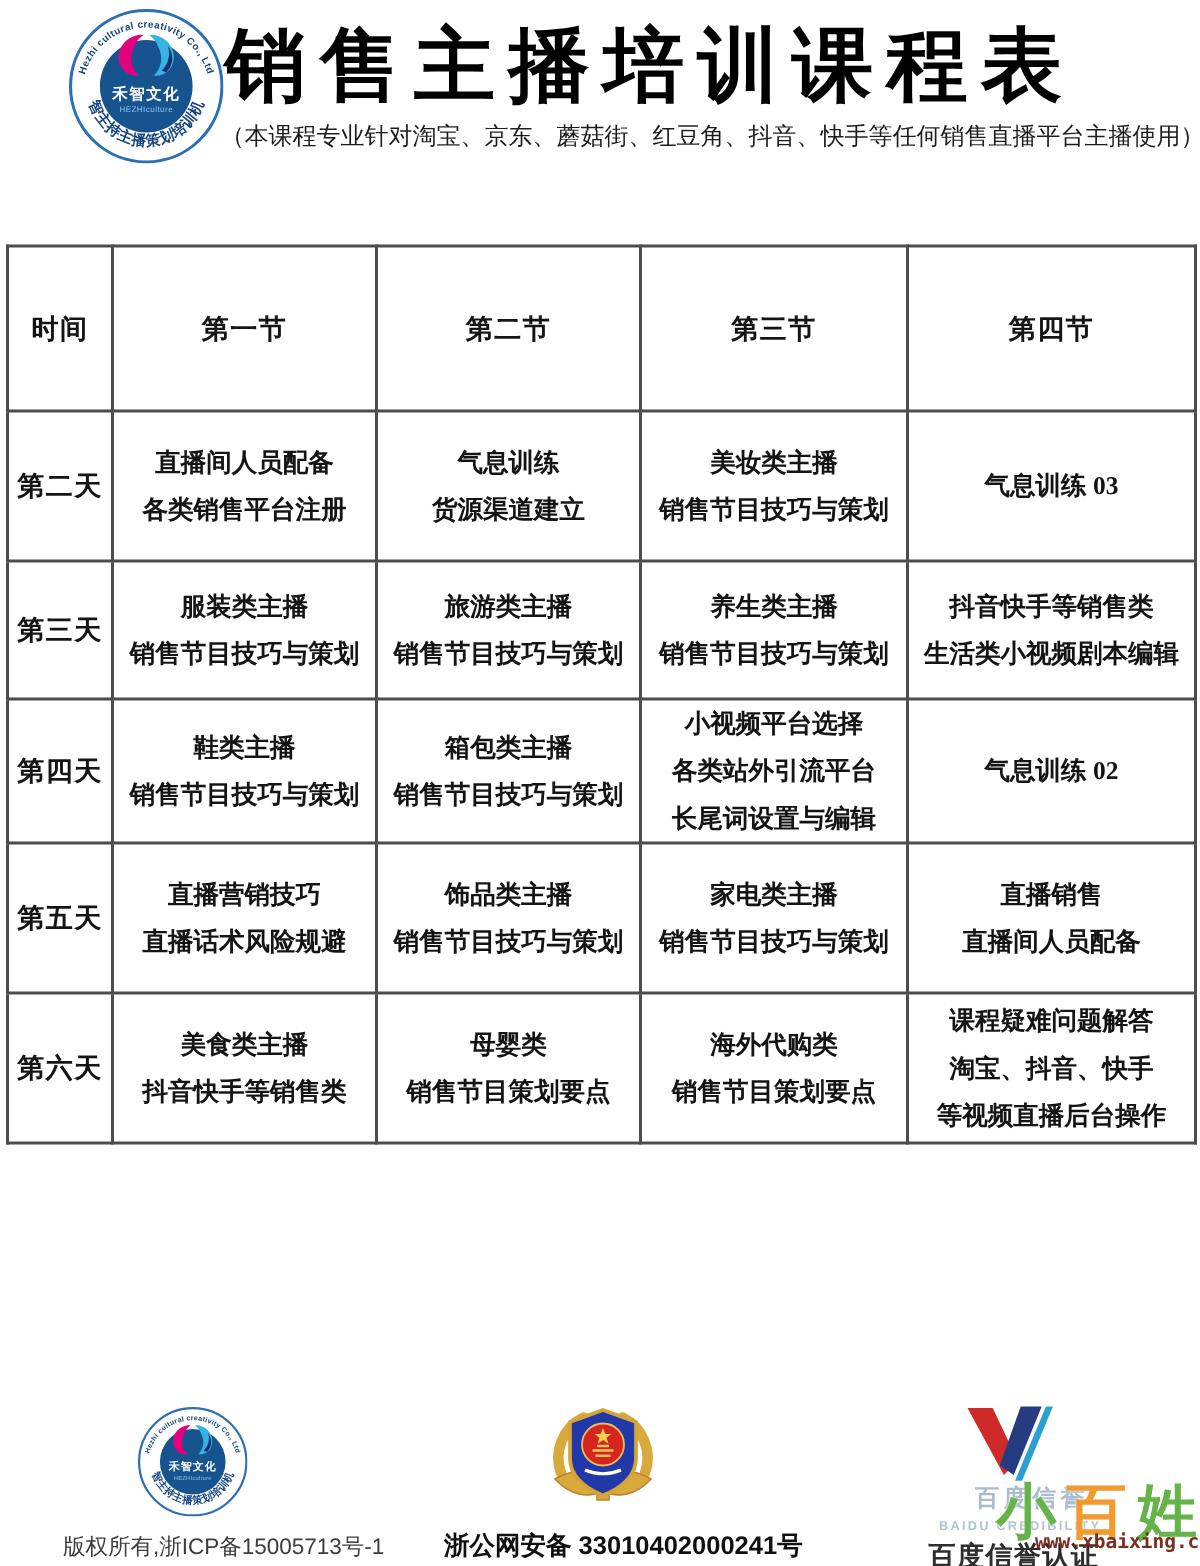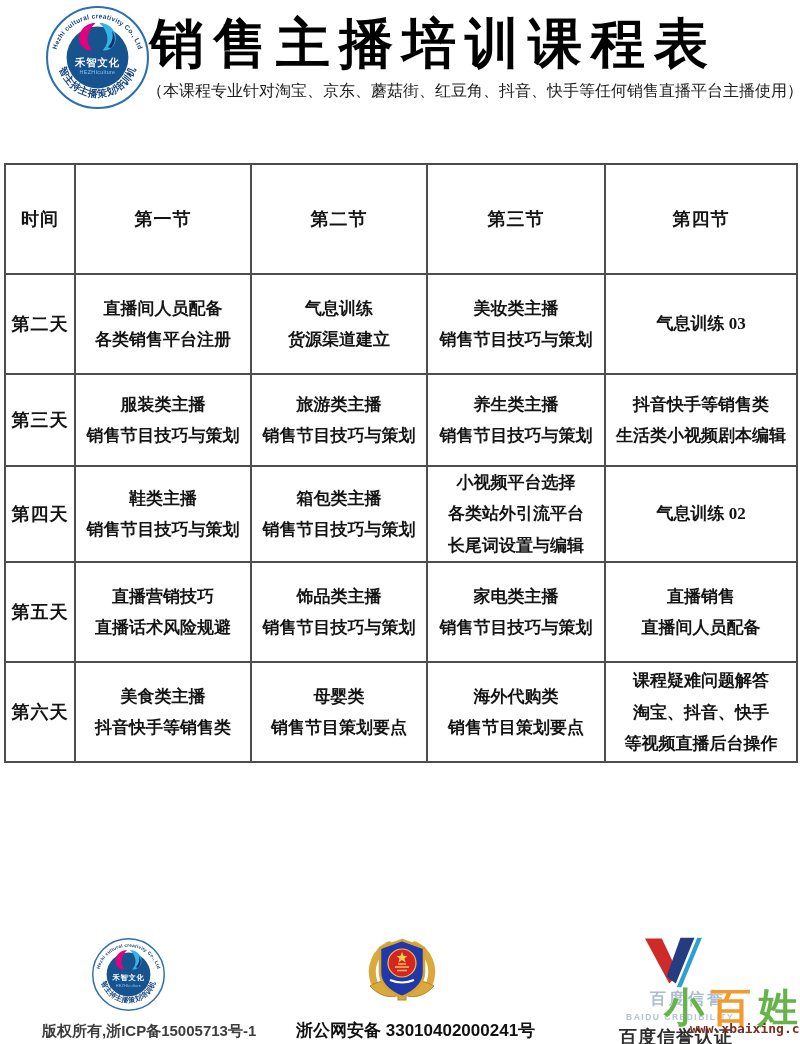--- a/index.html
+++ b/index.html
@@ -39,21 +39,21 @@
   table.course tbody tr { height:100px; }
   table.course tbody tr:nth-child(2) { height:92px;margin-top:28px; }
   table.course tbody tr:nth-child(3) { height:89px;padding-left:30px; }
   table.course tbody tr:nth-child(6) { height:106px; }
   table.course th { font-size:18px; font-weight:600; letter-spacing:1px; }
   table.course td { font-size:17px; font-weight:600; line-height:1.85; white-space:pre-line; }
   
   .copyright {
     position:absolute; left:42px; top:1022px; width:280px;
     font-family:"Liberation Sans","DejaVu Sans",sans-serif;
-    font-size:15px; font-weight:700; color:#3d3d3d; white-space:nowrap;
+    font-size:15px; font-weight:400; color:#3d3d3d; white-space:nowrap;
   }
   .police-badge { position:absolute; left:362px; top:930px; width:80px; height:80px; }
   .police-text {
     position:absolute; left:296px; top:1019px; width:230px; text-align:center;
     font-family:"Liberation Sans","DejaVu Sans",sans-serif;
     font-size:17px; font-weight:bold; color:#101010; white-space:nowrap;
   }
   .baidu-logo { position:absolute; left:636px; top:933px; width:74px; height:56px; }
   .baidu-cn {
     position:absolute; left:626px; top:989px; width:100px; text-align:right;

